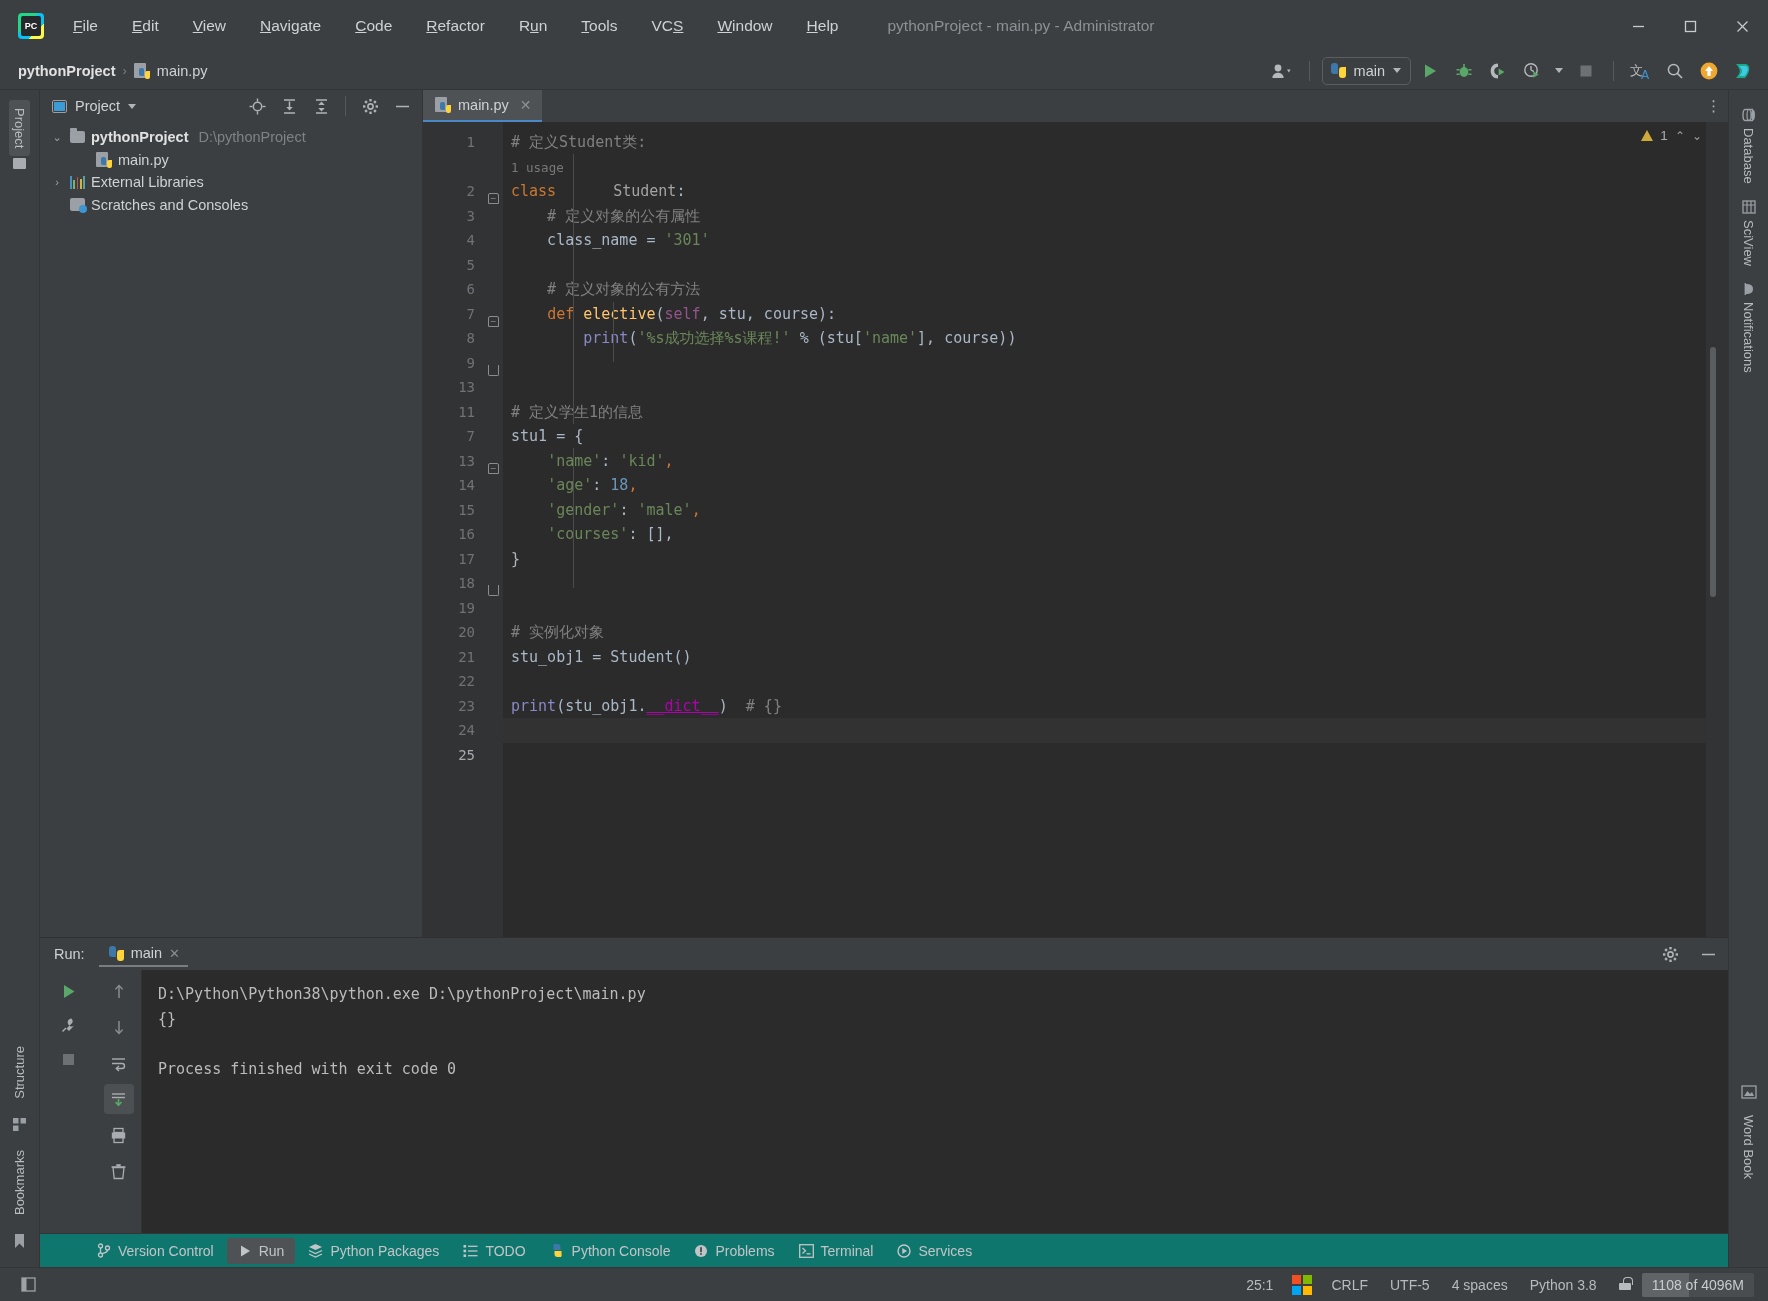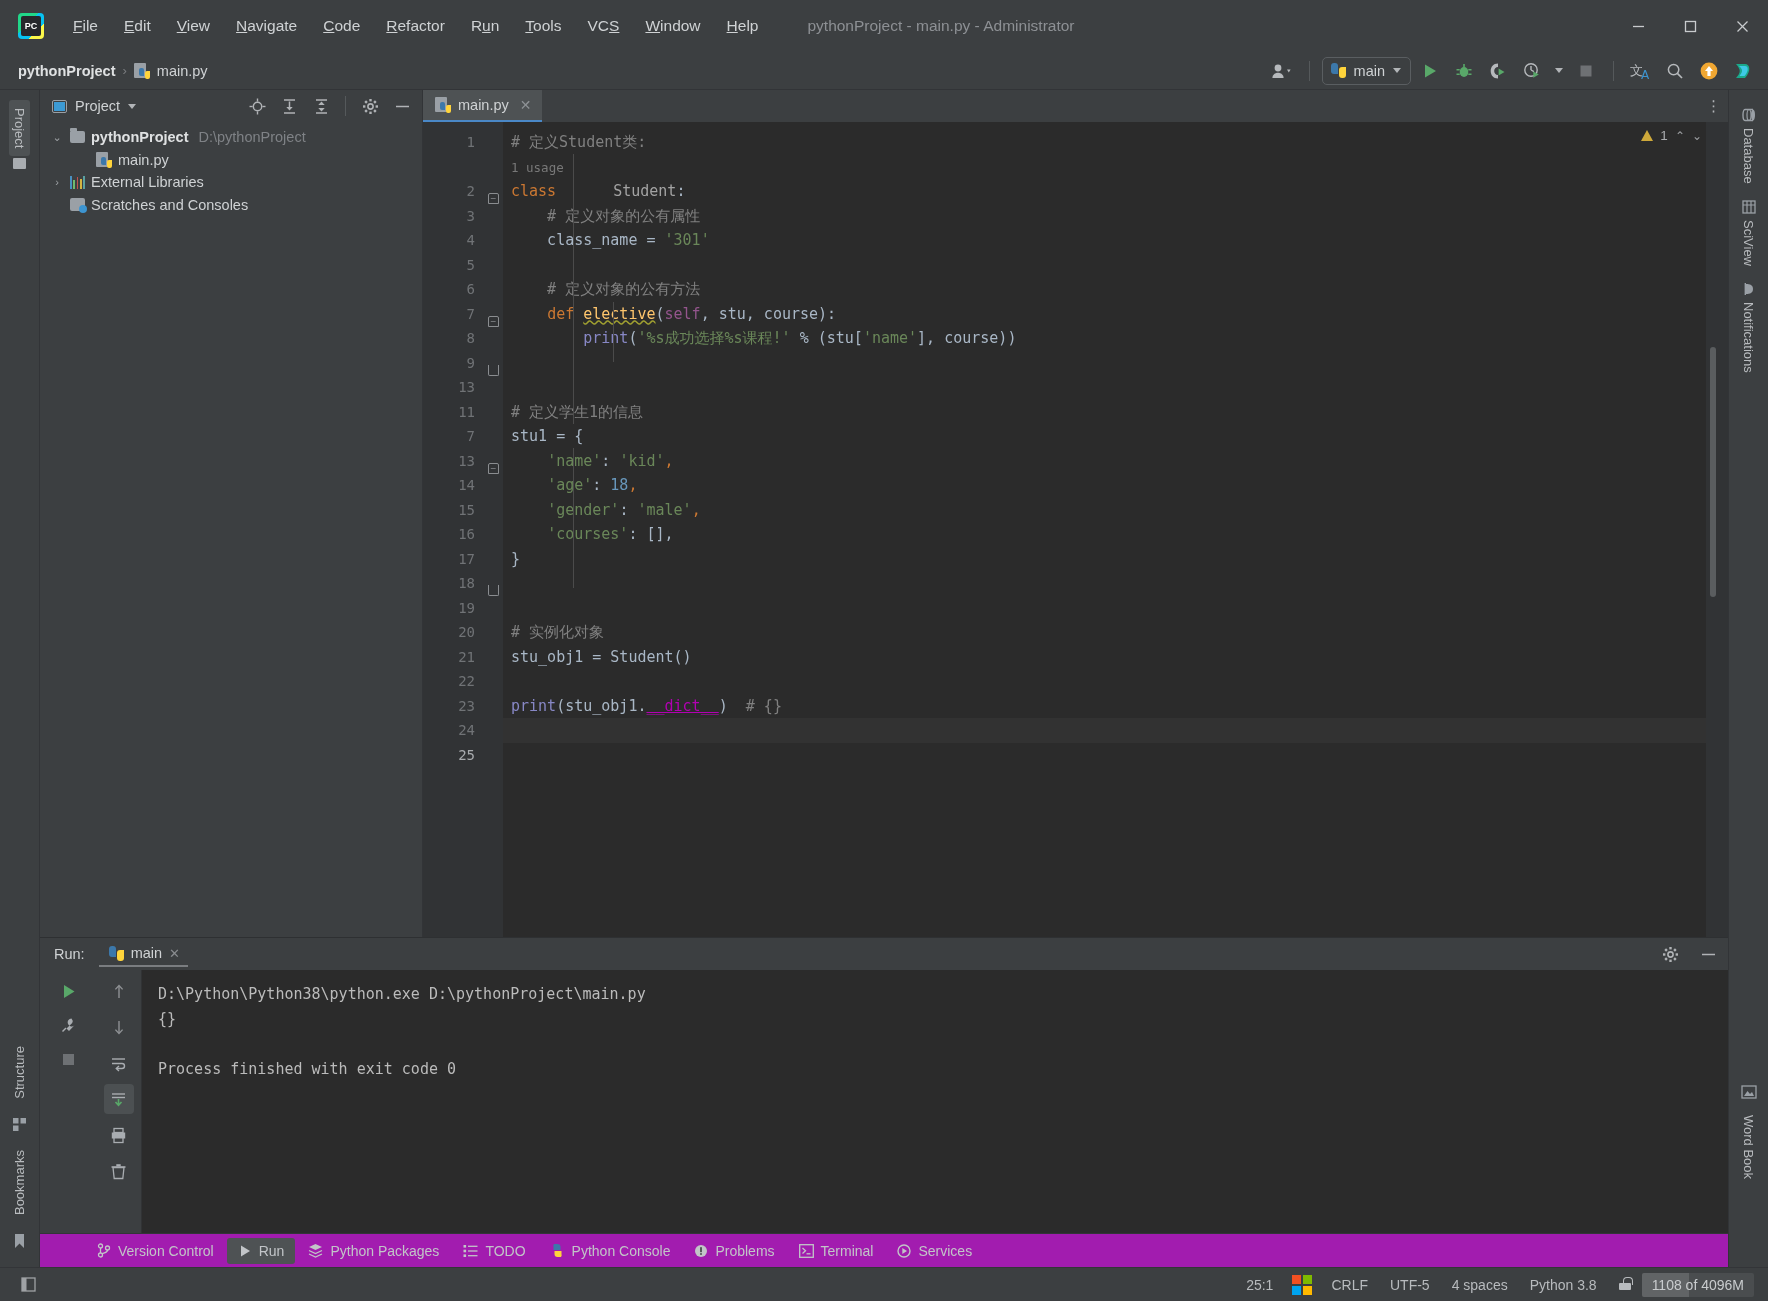--- a/index.html
+++ b/index.html
@@ -31,21 +31,21 @@
     background: linear-gradient(135deg,#21d789 0%,#21d789 40%,#07c3f2 40%,#07c3f2 70%,#fcf84a 70%);
     position: relative; margin-right: 18px; flex: 0 0 26px;
   }
   .pc-logo::after {
     content: "PC"; position: absolute; inset: 3px;
     background: #27282c; color: #fff;
     font-size: 9px; font-weight: bold;
     display: flex; align-items: center; justify-content: center;
     border-radius: 2px;
   }
-  .menu { display: flex; align-items: center; gap: 4px; }
+  .menu { display: flex; align-items: center; gap: 12px; }
   .menu-item {
     padding: 5px 11px; font-size: 15.5px; color: #cfd2d4;
     cursor: default; white-space: nowrap;
   }
   .menu-item u { text-decoration: underline; }
   .win-title {
     margin-left: 38px; font-size: 15.5px; color: #8d9094;
     white-space: nowrap;
   }
   .win-controls {
@@ -257,21 +257,21 @@
     overflow: hidden; background: #2b2b2b;
   }
   .cline { height: 24.5px; line-height: 24.5px; white-space: pre; padding-left: 8px; }
   .cline.cur { background: #323232; }
   .hint { color: #787878; font-size: 12.5px; height: 24.5px; line-height: 26px; padding-left: 8px; }
 
   
   .c-com { color: #808080; }
   .c-kw  { color: #cc7832; }
   .c-cls { color: #a3a3a3; margin-left: 48px; }
-  .c-fn  { color: #ffc66d; text-decoration: underline; text-decoration-style: wavy; text-decoration-color: #a0a030; }
+  .c-fn  { color: #ffc66d; text-decoration-style: wavy; text-decoration-color: #a0a030; }
   .c-self{ color: #94558d; }
   .c-str { color: #6a8759; }
   .c-num { color: #6897bb; }
   .c-dflt{ color: #a9b7c6; }
   .c-func{ color: #8888c6; }
   .c-dund{ color: #b200b2; text-decoration: underline; }
   .c-op  { color: #a9b7c6; }
 
   
   .iguide { position: absolute; top: 8px; bottom: 0; width: 1px; background: #4b4b4b; }
@@ -331,21 +331,21 @@
   .rs-btn.sel { background: #4c5052; }
   .console {
     flex: 1; background: #2b2b2b; padding: 12px 0 0 16px;
     font-family: "DejaVu Sans Mono", monospace; font-size: 15px; color: #bbbbbb;
     overflow: hidden;
   }
   .console .cl { height: 25px; line-height: 25px; white-space: pre; }
 
   
   .bottombar {
-    height: 34px; flex: 0 0 34px; background: #a21caf;
+    height: 34px; flex: 0 0 34px; background: #0f766e;
     display: flex; align-items: center; padding-left: 46px; gap: 2px;
     border-top: 1px solid #333538;
   }
   .bb-item {
     display: flex; align-items: center; gap: 7px;
     font-size: 14px; color: #c2c5c8; padding: 5px 11px; border-radius: 3px;
   }
   .bb-item.active { background: #4e5254; }
 
   

